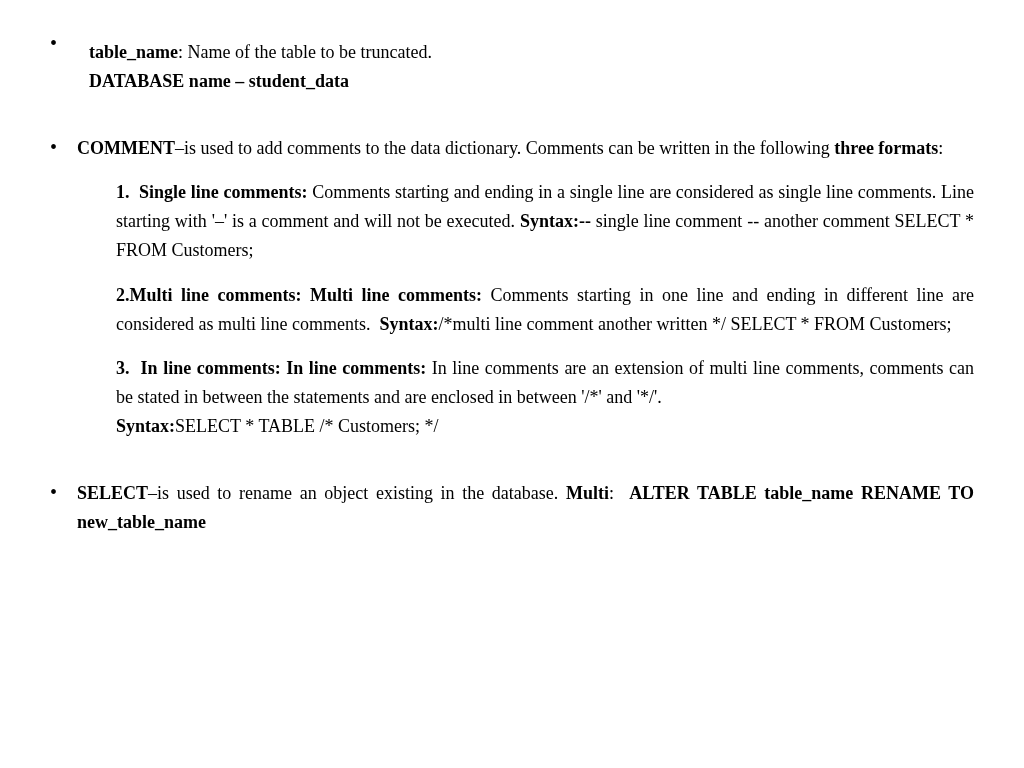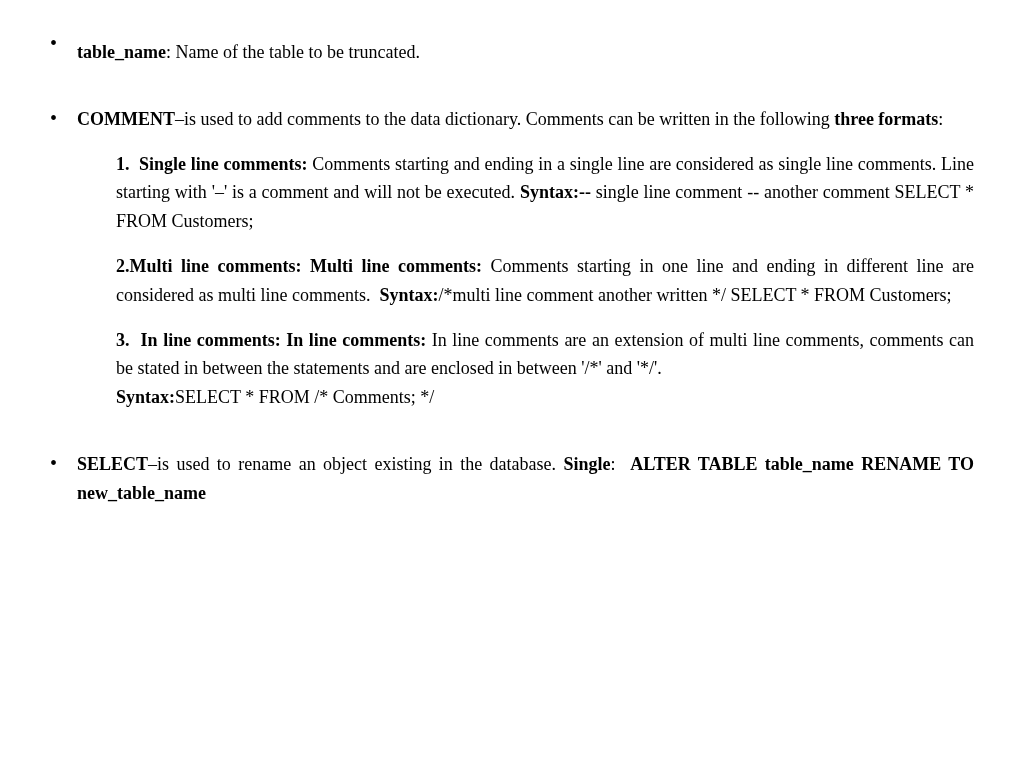--- a/index.html
+++ b/index.html
@@ -46,21 +46,21 @@
       text-align: justify;
     }
 
     .li-content p {
       text-align: justify;
       line-height: 1.6;
     }
 
     .centered-block {
       text-align: center;
-      margin: 8px 0;
+      margin: 8px 12px;
     }
 
     .sub-section {
       margin-top: 16px;
       margin-bottom: 8px;
     }
 
     .sub-section p {
       text-align: justify;
       line-height: 1.6;
@@ -76,20 +76,23 @@
 <div class="content-area">
   <ul class="main-list">
 
     <li>
       <span class="bullet">•</span>
       <div class="li-content">
         <div class="centered-block">
           <p>
             <strong>table_name</strong><span>: Name of the table to be truncated.</span>
           </p>
+          <p>
+            <strong>DATABASE name – student_data</strong>
+          </p>
         </div>
       </div>
     </li>
 
     <li>
       <span class="bullet">•</span>
       <div class="li-content">
         <p>
           <strong>COMMENT</strong><span>–is used to add comments to the data dictionary. Comments can be written in the following</span>&nbsp;<strong>three formats</strong><span>:</span>
         </p>
@@ -102,29 +105,29 @@
 
         <div class="sub-section indent-block">
           <p>
             <strong>2.</strong><strong>Multi line comments:</strong>&nbsp;<strong>Multi line comments:</strong>&nbsp;<span>Comments starting in one line and ending in different line are considered as multi line comments.</span>&nbsp;&nbsp;<strong>Syntax:</strong><span>/*multi line comment another written */ SELECT * FROM Customers;</span>
           </p>
         </div>
 
         <div class="sub-section indent-block">
           <p>
             <strong>3. &nbsp;</strong><strong>In line comments:</strong>&nbsp;<strong>In line comments:</strong>&nbsp;<span>In line comments are an extension of multi line comments, comments can be stated in between the statements and are enclosed in between '/*' and '*/'.</span><br>
-            <strong>Syntax:</strong><span>SELECT * FROM /* Comments; */</span>
+            <strong>Syntax:</strong><span>SELECT * TABLE /* Customers; */</span>
           </p>
         </div>
       </div>
     </li>
 
     <li>
       <span class="bullet">•</span>
       <div class="li-content">
         <p>
-          <strong>SELECT</strong><span>–is used to rename an object existing in the database.</span>&nbsp;<strong>Single</strong><span>:</span>&nbsp;&nbsp;<strong>ALTER TABLE table_name RENAME TO new_table_name</strong>
+          <strong>SELECT</strong><span>–is used to rename an object existing in the database.</span>&nbsp;<strong>Multi</strong><span>:</span>&nbsp;&nbsp;<strong>ALTER TABLE table_name RENAME TO new_table_name</strong>
         </p>
       </div>
     </li>
 
   </ul>
 </div>
 
 </body></html>

